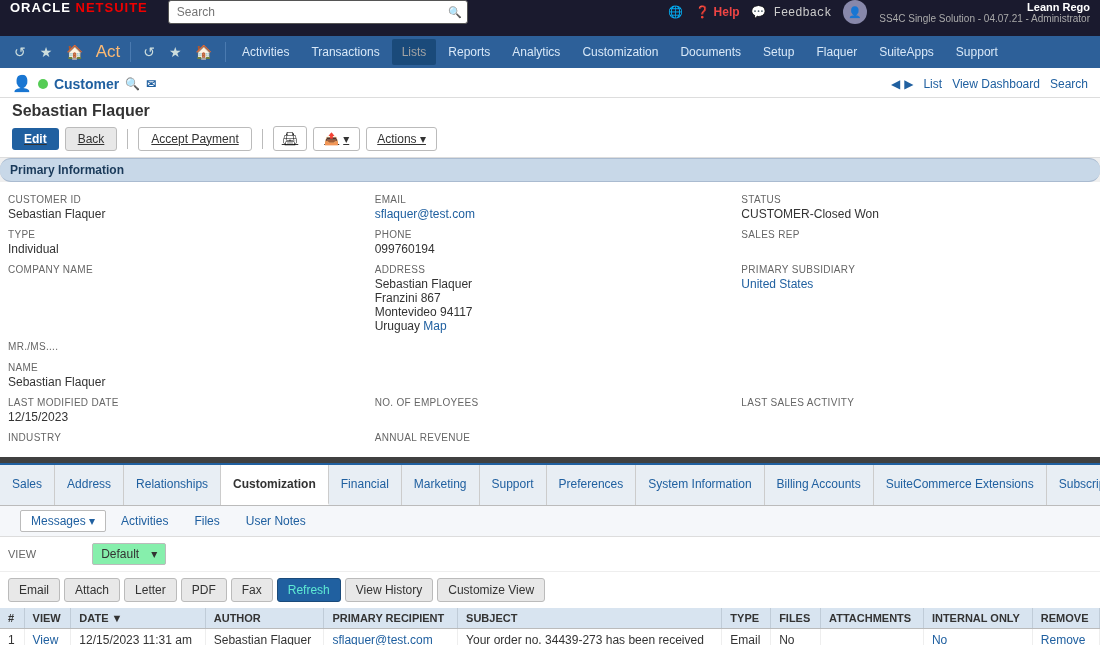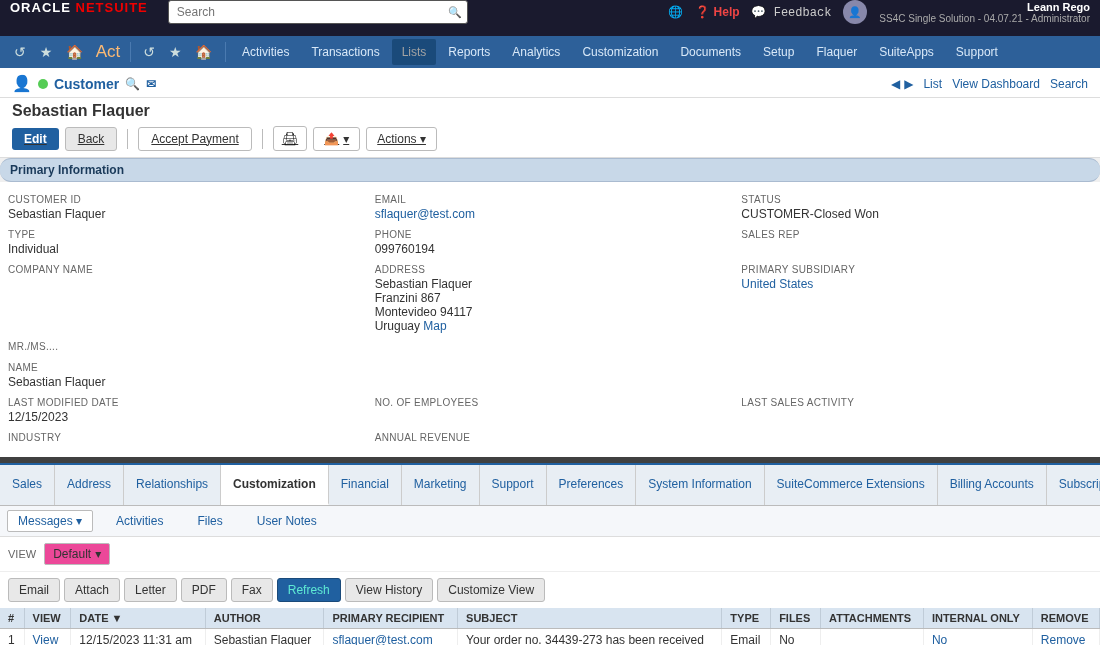--- a/index.html
+++ b/index.html
@@ -51,27 +51,27 @@
     .info-value a { color: #2060a0; text-decoration: none; }
     .info-value.link-blue { color: #2060a0; cursor: pointer; }
 
     
     .sub-tabs { background: #e8eef4; border-top: 2px solid #2060a0; border-bottom: 1px solid #bbb; display: flex; overflow-x: auto; }
     .sub-tab { padding: 12px 12px; font-size: 12px; color: #2060a0; cursor: pointer; white-space: nowrap; border-right: 1px solid #ccc; }
     .sub-tab.active { background: #fff; color: #333; font-weight: bold; border-bottom: 2px solid #fff; }
 
     
     .messages-area { background: #fff; padding: 0; }
-    .messages-sub-nav { display: flex; align-items: center; gap: 12px; background: #f5f7fa; border-bottom: 1px solid #ddd; padding: 4px 7px; }
+    .messages-sub-nav { display: flex; align-items: center; gap: 4px; background: #f5f7fa; border-bottom: 1px solid #ddd; padding: 4px 20px; }
     .msg-tab { font-size: 12px; color: #2060a0; cursor: pointer; padding: 3px 10px; border: 1px solid transparent; }
     .msg-tab.active { background: #fff; border: 1px solid #bbb; border-radius: 2px; }
 
     .view-row { display: flex; align-items: center; gap: 8px; padding: 6px 8px; border-bottom: 1px solid #eee; }
     .view-label { font-size: 11px; color: #666; text-transform: uppercase; }
-    .view-select { display: flex; align-items: center; border: 1px solid #bbb; border-radius: 2px; background: #ec4899; padding: 3px 8px; font-size: 12px; cursor: pointer; gap: 4px; }
+    .view-select { display: flex; align-items: center; border: 1px solid #bbb; border-radius: 2px; background: #86efac; padding: 3px 8px; font-size: 12px; cursor: pointer; gap: 12px; margin-left: 48px; }
 
     .action-btns { display: flex; gap: 4px; padding: 6px 8px; flex-wrap: wrap; }
     .action-btn { background: #e8e8e8; color: #333; border: 1px solid #bbb; padding: 4px 10px; border-radius: 3px; cursor: pointer; font-size: 12px; }
     .action-btn.primary { background: #2060a0; color: #5eead4; border-color: #1a4a7a; }
 
     
     .msg-table { width: 100%; border-collapse: collapse; font-size: 12px; }
     .msg-table thead tr { background: #d8e4f0; }
     .msg-table th { padding: 4px 8px; text-align: left; font-weight: bold; font-size: 11px; color: #333; border-right: 1px solid #c0ccd8; border-bottom: 1px solid #bbb; }
     .msg-table td { padding: 4px 8px; border-bottom: 1px solid #e8e8e8; border-right: 1px solid #eee; }
@@ -249,22 +249,22 @@
 <div class="sub-tabs">
   <span class="sub-tab">Sales</span>
   <span class="sub-tab">Address</span>
   <span class="sub-tab">Relationships</span>
   <span class="sub-tab active">Customization</span>
   <span class="sub-tab">Financial</span>
   <span class="sub-tab">Marketing</span>
   <span class="sub-tab">Support</span>
   <span class="sub-tab">Preferences</span>
   <span class="sub-tab">System Information</span>
+  <span class="sub-tab">Billing Accounts</span>
   <span class="sub-tab">SuiteCommerce Extensions</span>
-  <span class="sub-tab">Billing Accounts</span>
   <span class="sub-tab">Subscriptions</span>
 
 </div>
 
 <div class="messages-area">
 
   <div class="messages-sub-nav">
     <span class="msg-tab active">Messages ▾</span>
     <span class="msg-tab">Activities</span>
     <span class="msg-tab">Files</span>

